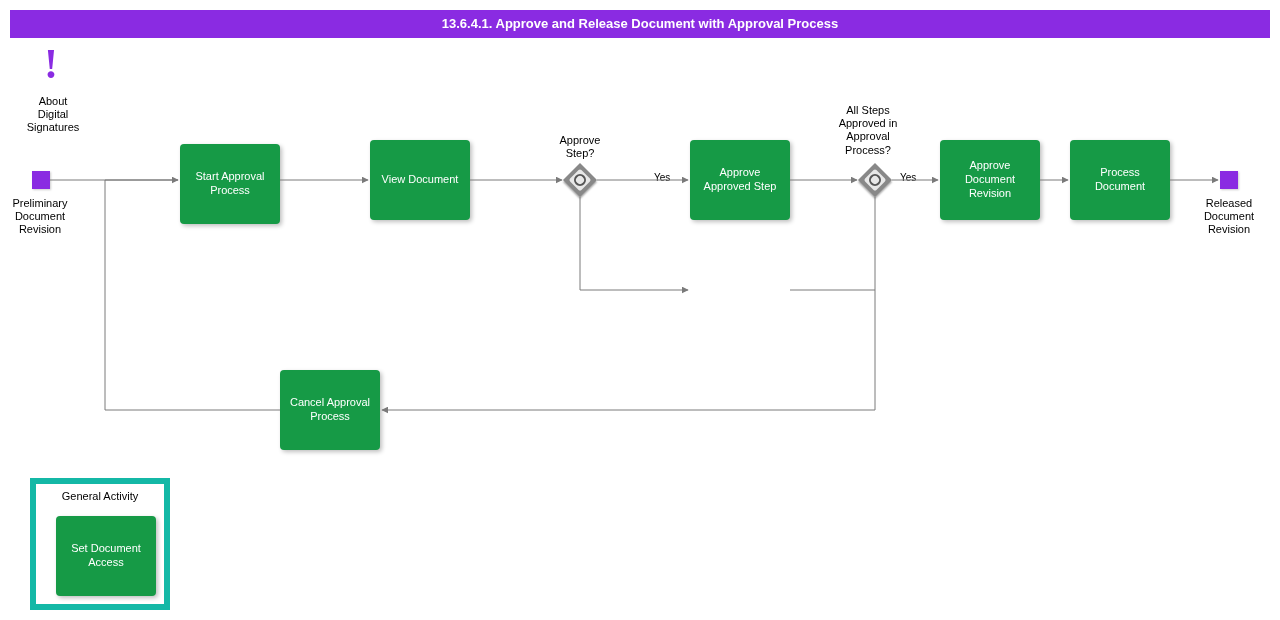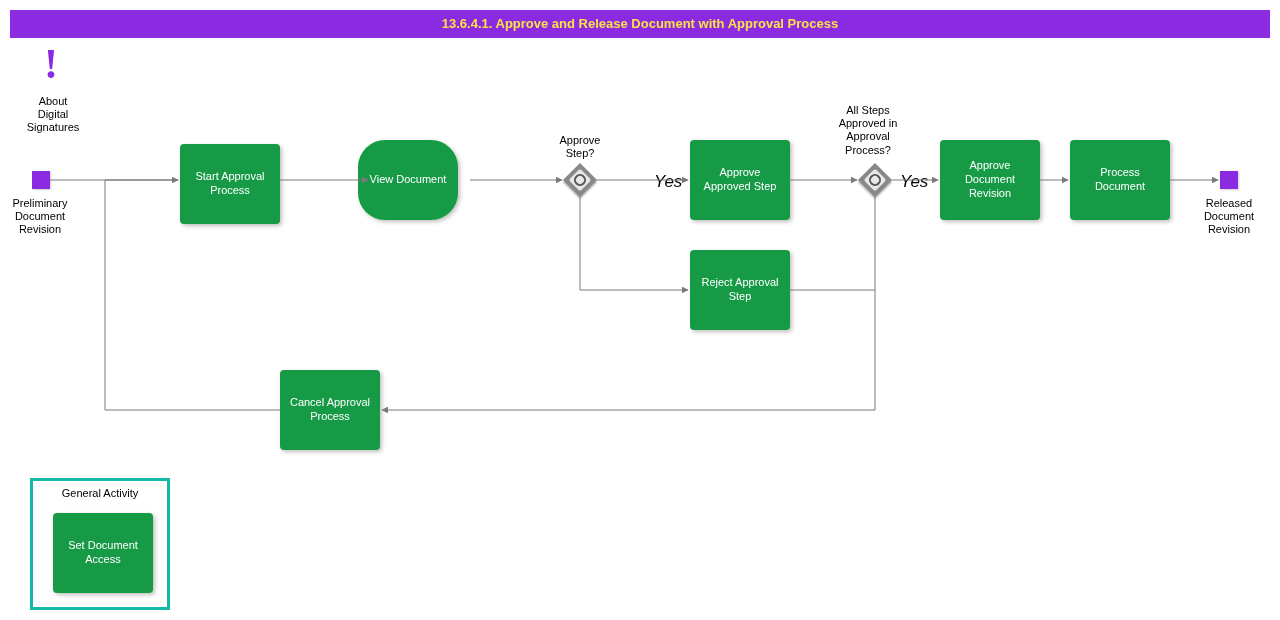--- a/index.html
+++ b/index.html
@@ -16,21 +16,21 @@
     width: 1280px;
     height: 620px;
   }
   .title-bar {
     position: absolute;
     left: 10px;
     top: 10px;
     width: 1260px;
     height: 28px;
     background: #8a2be2;
-    color: #fde047;
+    color: #ffffff;
     font-weight: bold;
     font-size: 13px;
     text-align: center;
     line-height: 28px;
   }
   .node-label {
     position: absolute;
     font-size: 11px;
     color: #000;
     text-align: center;
@@ -87,36 +87,35 @@
   }
   .exclaim {
     position: absolute;
     color: #8a2be2;
     font-size: 42px;
     font-weight: bold;
     font-family: Georgia, serif;
   }
   .group-box {
     position: absolute;
-    border: 3px solid #14b8a6;
+    border: 6px solid #14b8a6;
     box-sizing: border-box;
   }
   .group-box .group-title {
     position: absolute;
     top: 6px;
     left: 0;
     right: 0;
     text-align: center;
     font-size: 11px;
   }
   .edge-label {
      position:absolute;
-     font-size:17px;
+     font-size:10px;
      color:#000;
-     font-style:italic;
   }
   svg.edges {
     position: absolute;
     left: 0;
     top: 0;
     width: 1280px;
     height: 620px;
     pointer-events: none;
   }
 </style>
@@ -133,36 +132,33 @@
 Signatures</div>
 
   <div class="event-square" style="left:32px; top:171px;"></div>
   <div class="node-label" style="left:4px; top:197px; width:72px; white-space:pre-line;">Preliminary
 Document
 Revision</div>
 
   <div class="activity" style="left:180px; top:144px;">
     <span>Start Approval Process</span>
   </div>
-  <div class="activity" style="left:358px; top:140px;border-radius:27px;">
+  <div class="activity" style="left:370px; top:140px;">
     <span>View Document</span>
   </div>
   <div class="activity" style="left:690px; top:140px;">
     <span>Approve Approved Step</span>
   </div>
   <div class="activity" style="left:940px; top:140px;">
     <span>Approve Document Revision</span>
   </div>
   <div class="activity" style="left:1070px; top:140px;">
     <span>Process Document</span>
   </div>
 
-  <div class="activity" style="left:690px; top:250px;">
-    <span>Reject Approval Step</span>
-  </div>
 
   <div class="activity" style="left:280px; top:370px;">
     <span>Cancel Approval Process</span>
   </div>
 
   <div class="event-square" style="left:1220px; top:171px;"></div>
   <div class="node-label" style="left:1196px; top:197px; width:66px; white-space:pre-line;">Released
 Document
 Revision</div>
 

